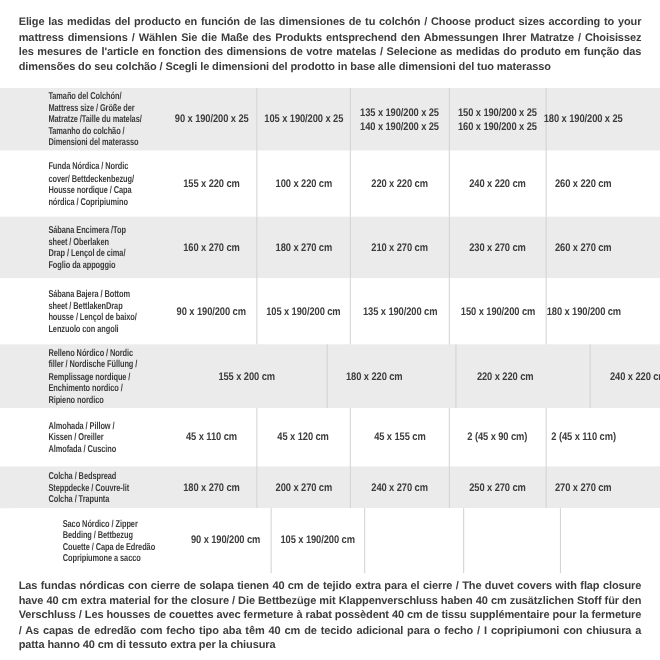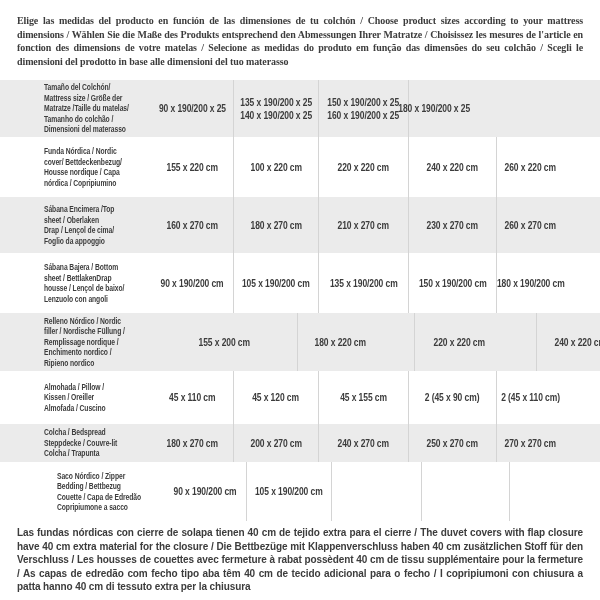--- a/index.html
+++ b/index.html
@@ -20,21 +20,21 @@
   }
   .para {
     margin: 0 17px;
     font-size: 10px;
     line-height: 13.5px;
     font-weight: 700;
     text-align: justify;
     letter-spacing: -0.1px;
     color: #3c3c3c;
   }
-  .intro { padding-top: 14px; font-family: Liberation Serif, serif; }
+  .intro { padding-top: 14px; }
   .footnote { padding-top: 5px; }
 
   .size-table {
     margin-top: 12px;
     width: 600px;
   }
   .trow {
     display: grid;
     grid-template-columns: 152px 81px 85px 90px 88px 104px;
     width: 600px;
@@ -101,20 +101,23 @@
           <span class="ltext">Tamaño del Colchón/
 Mattress size / Größe der
 Matratze /Taille du matelas/
 Tamanho do colchão /
 Dimensioni del materasso</span>
         </div>
       <div class="cell">
           <span class="vtext">90 x 190/200 x 25</span>
         </div>
       <div class="cell vline">
+          <span class="vtext">105 x 190/200 x 25</span>
+        </div>
+      <div class="cell vline">
           <span class="vtext">135 x 190/200 x 25
 140 x 190/200 x 25</span>
         </div>
       <div class="cell vline">
           <span class="vtext">150 x 190/200 x 25
 160 x 190/200 x 25</span>
         </div>
       <div class="cell vline last-cell">
           <span class="vtext">180 x 190/200 x 25</span>
         </div>

